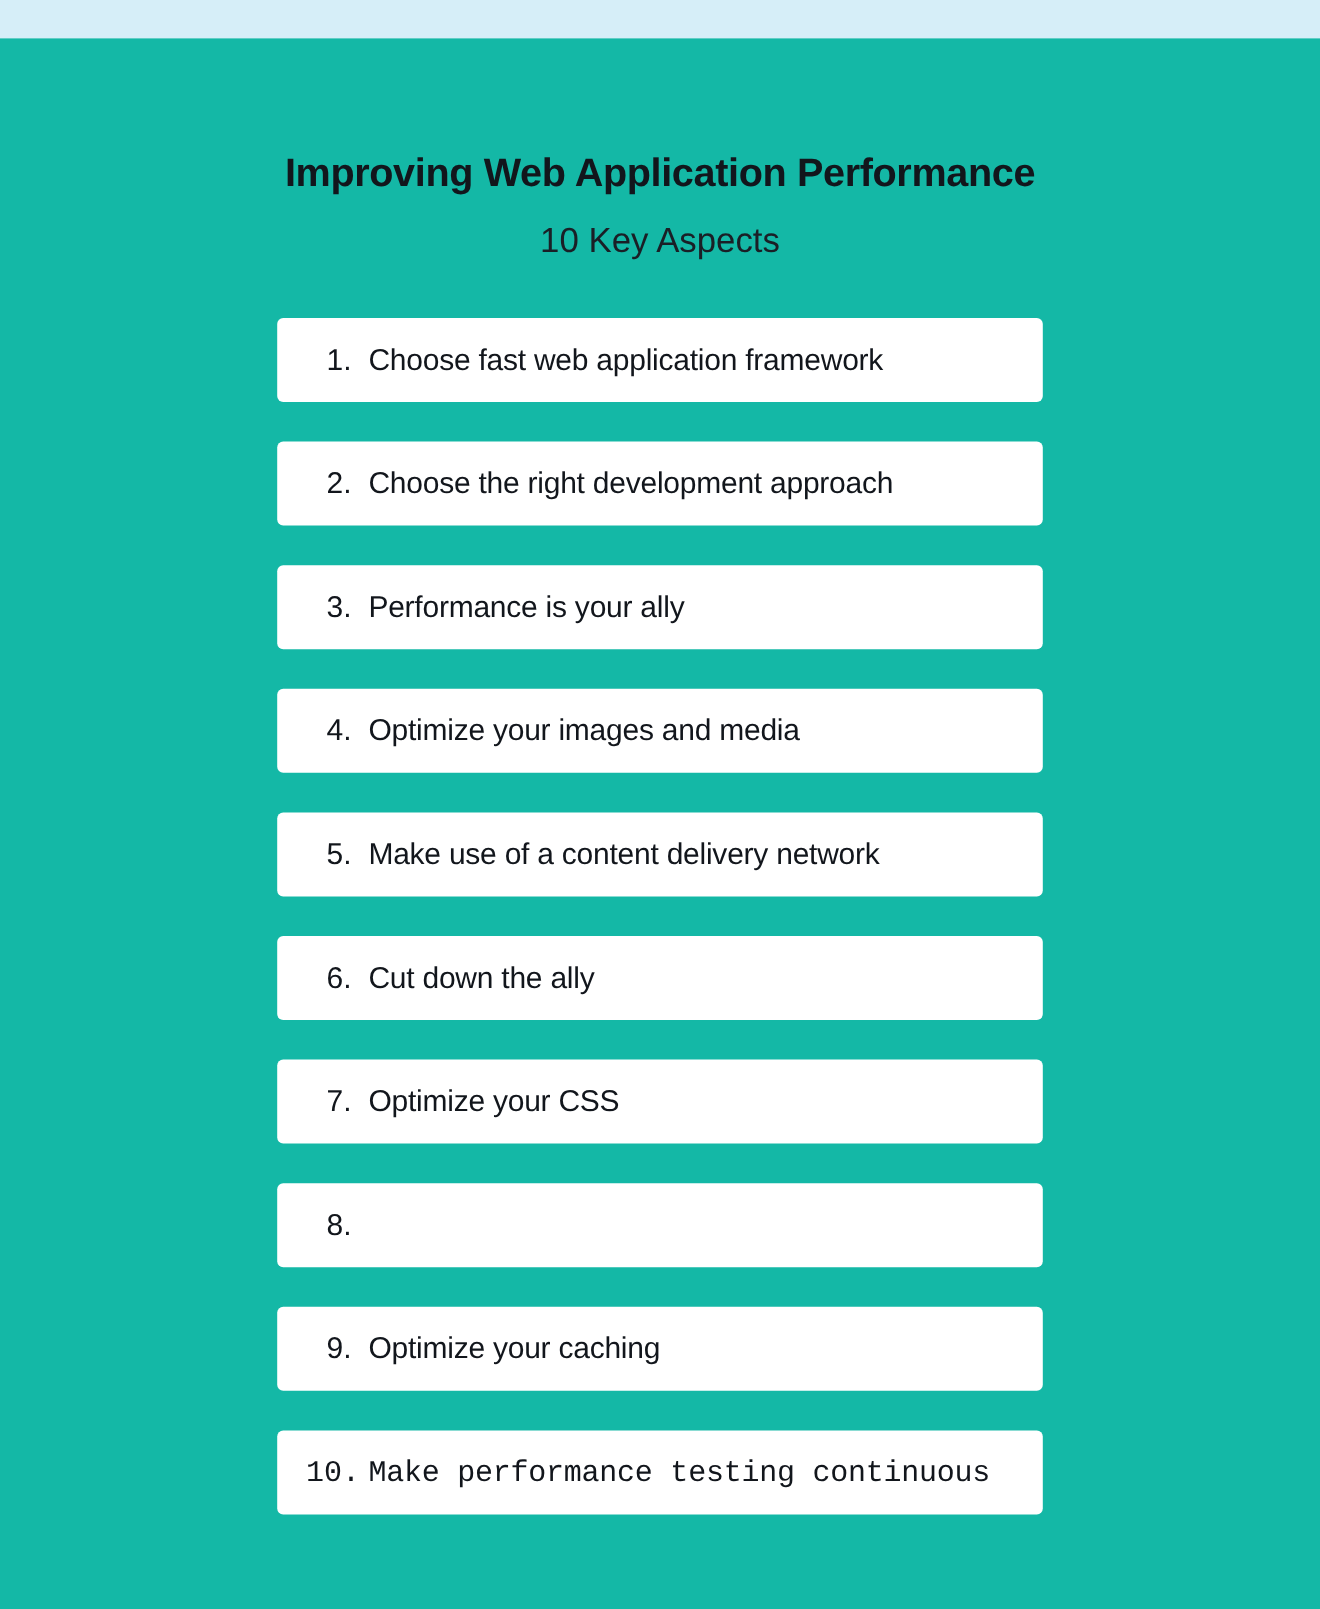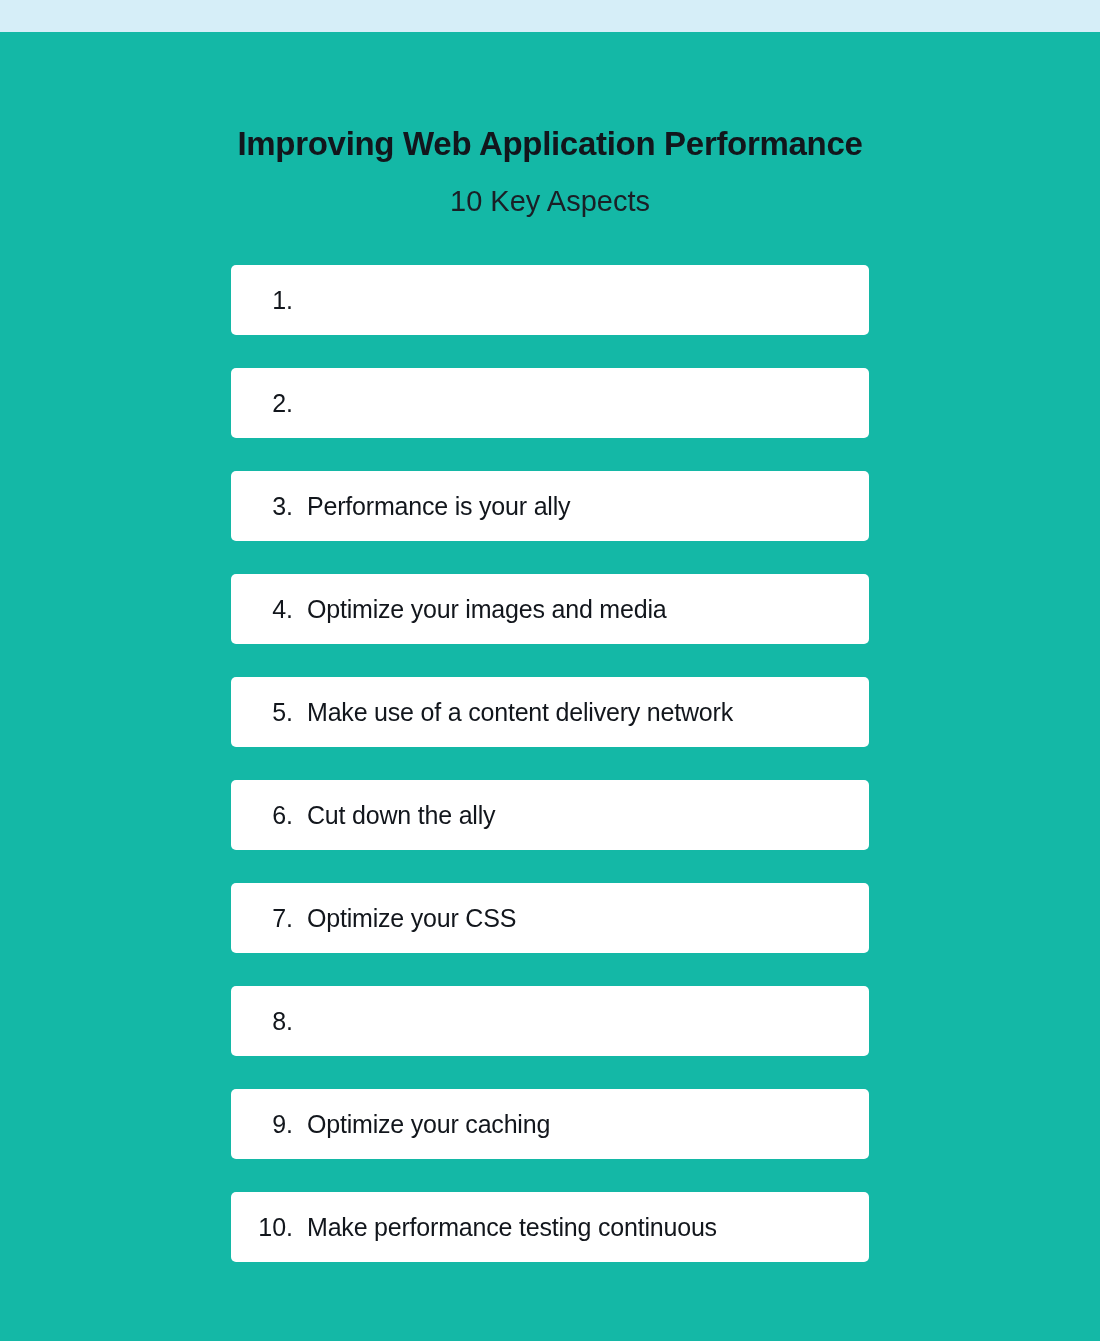--- a/index.html
+++ b/index.html
@@ -55,20 +55,21 @@
     border-radius: 5px;
     height: 70px;
     margin-bottom: 33px;
     display: flex;
     align-items: center;
     box-sizing: border-box;
     padding-left: 24px;
   }
   .item:last-child {
     margin-bottom: 0;
+    font-family: Liberation Mono, monospace;
   }
   .num {
     width: 52px;
     flex: 0 0 52px;
     text-align: right;
     font-size: 25px;
     color: #12161c;
     padding-right: 14px;
     box-sizing: border-box;
     line-height: 1;
@@ -86,23 +87,25 @@
 <div class="page">
 
   <div class="header">
     <h1 class="title">Improving Web Application Performance</h1>
     <p class="subtitle">10 Key Aspects</p>
   </div>
 
   <ul class="list">
     <li class="item">
       <span class="num">1.</span>
+      <span class="label">Choose fast web application framework</span>
     </li>
     <li class="item">
       <span class="num">2.</span>
+      <span class="label">Choose the right development approach</span>
     </li>
     <li class="item">
       <span class="num">3.</span>
       <span class="label">Performance is your ally</span>
     </li>
     <li class="item">
       <span class="num">4.</span>
       <span class="label">Optimize your images and media</span>
     </li>
     <li class="item">

